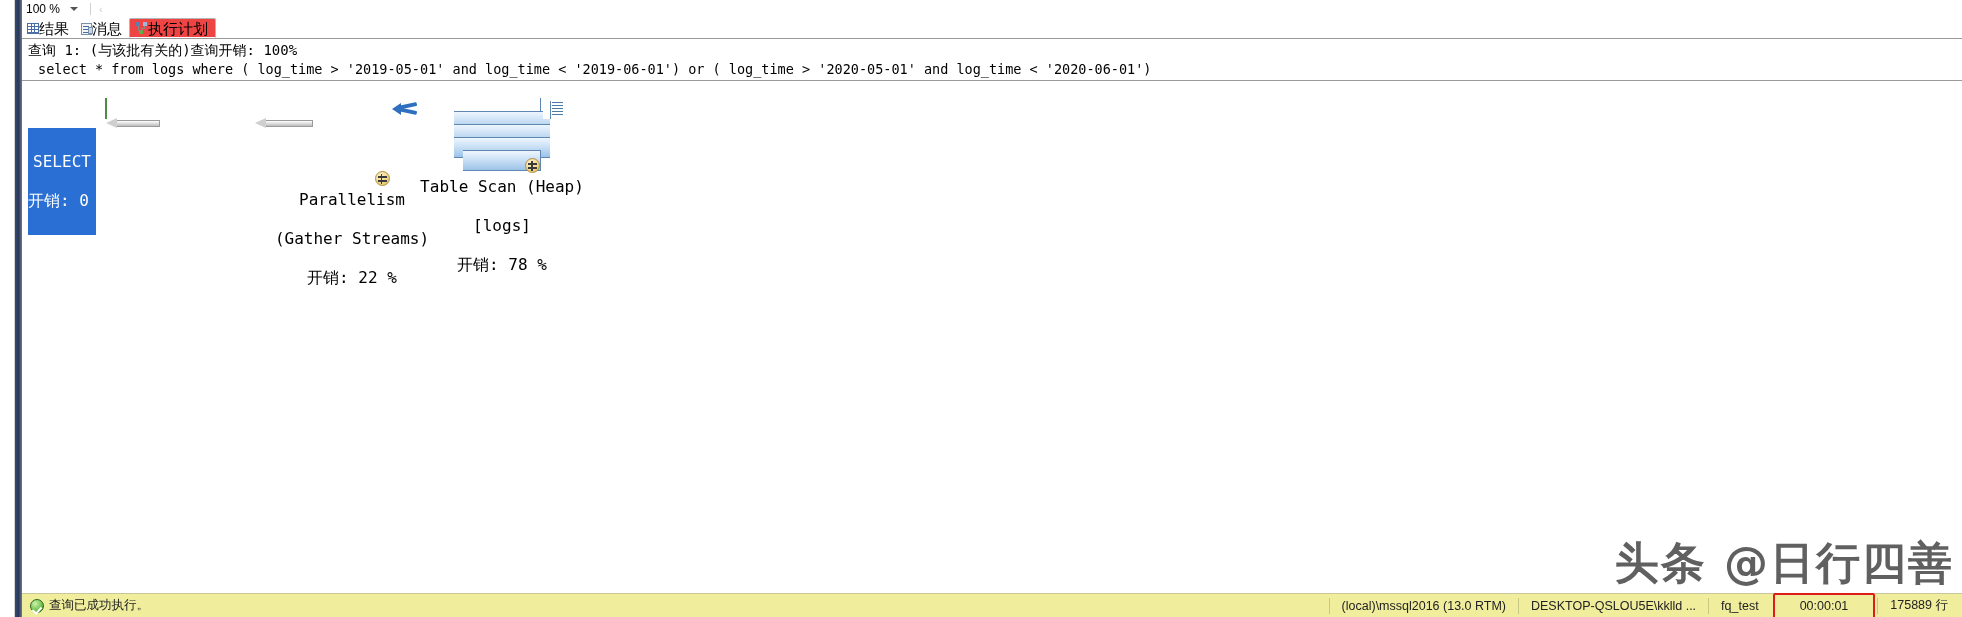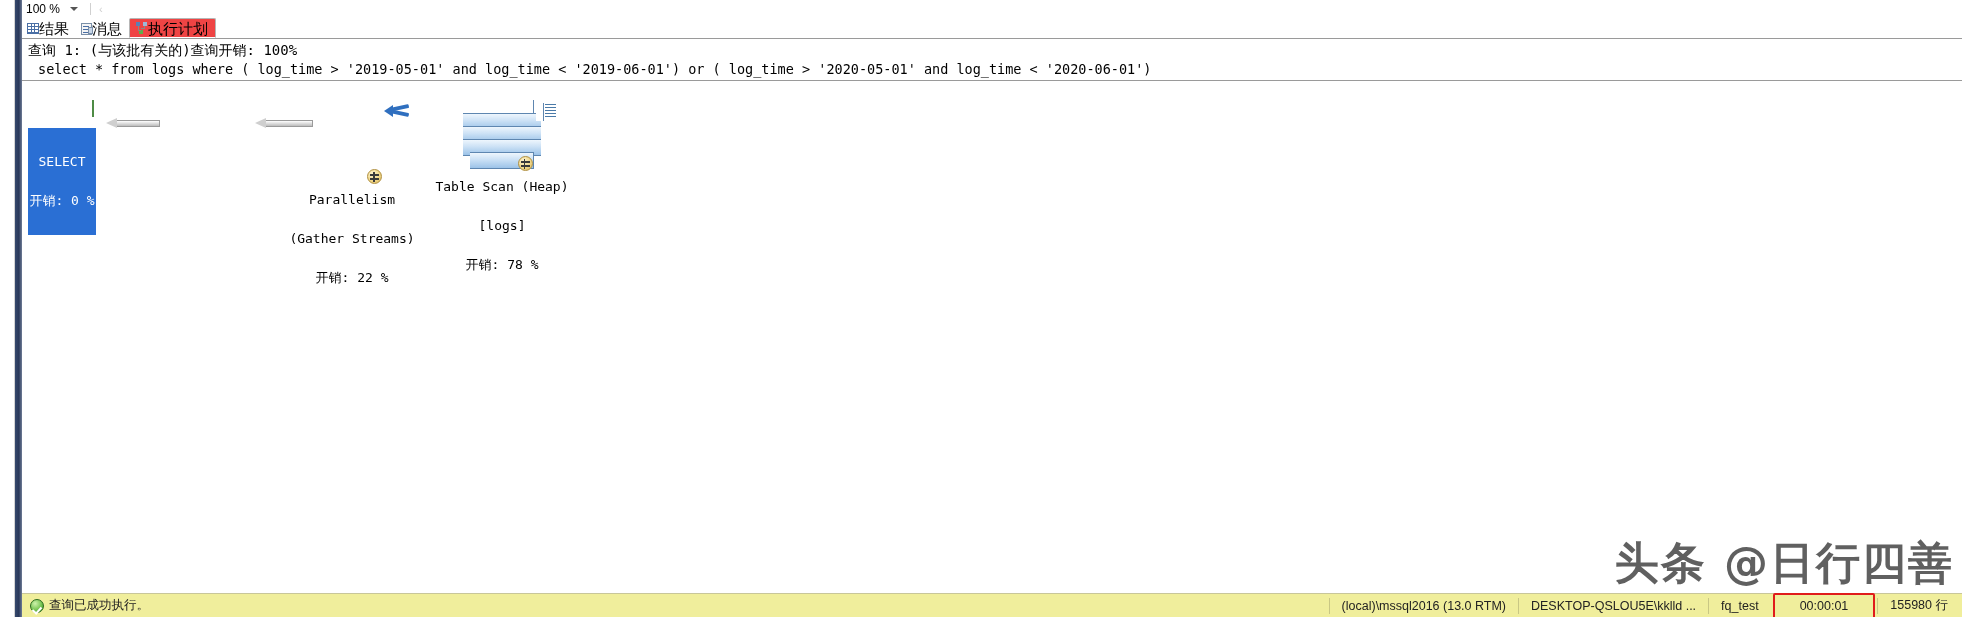--- a/index.html
+++ b/index.html
@@ -191,21 +191,21 @@
   .diagram {
     position: relative;
     width: 100%;
     height: 470px;
   }
 
   .node {
     position: absolute;
     text-align: center;
     font-family: "DejaVu Sans Mono", "Liberation Mono", monospace;
-    font-size: 13px;
+    font-size: 16px;
     color: #000;
     line-height: 13px;
     white-space: pre;
   }
   .node .lbl { display: block; }
 
   
   #node-select {
     left: 6px; top: 8px;
     width: 68px;
@@ -530,17 +530,17 @@
   <div class="status-bar">
     <div class="status-left">
       <span class="ok-icon"></span>
       <span>查询已成功执行。</span>
     </div>
     <div class="status-right">
       <span class="status-cell">(local)\mssql2016 (13.0 RTM)</span>
       <span class="status-cell">DESKTOP-QSLOU5E\kklld ...</span>
       <span class="status-cell">fq_test</span>
       <span class="status-cell boxed">00:00:01</span>
-      <span class="status-cell last">155980 行</span>
+      <span class="status-cell last">175889 行</span>
     </div>
   </div>
 
 </div>
 
 </body></html>

